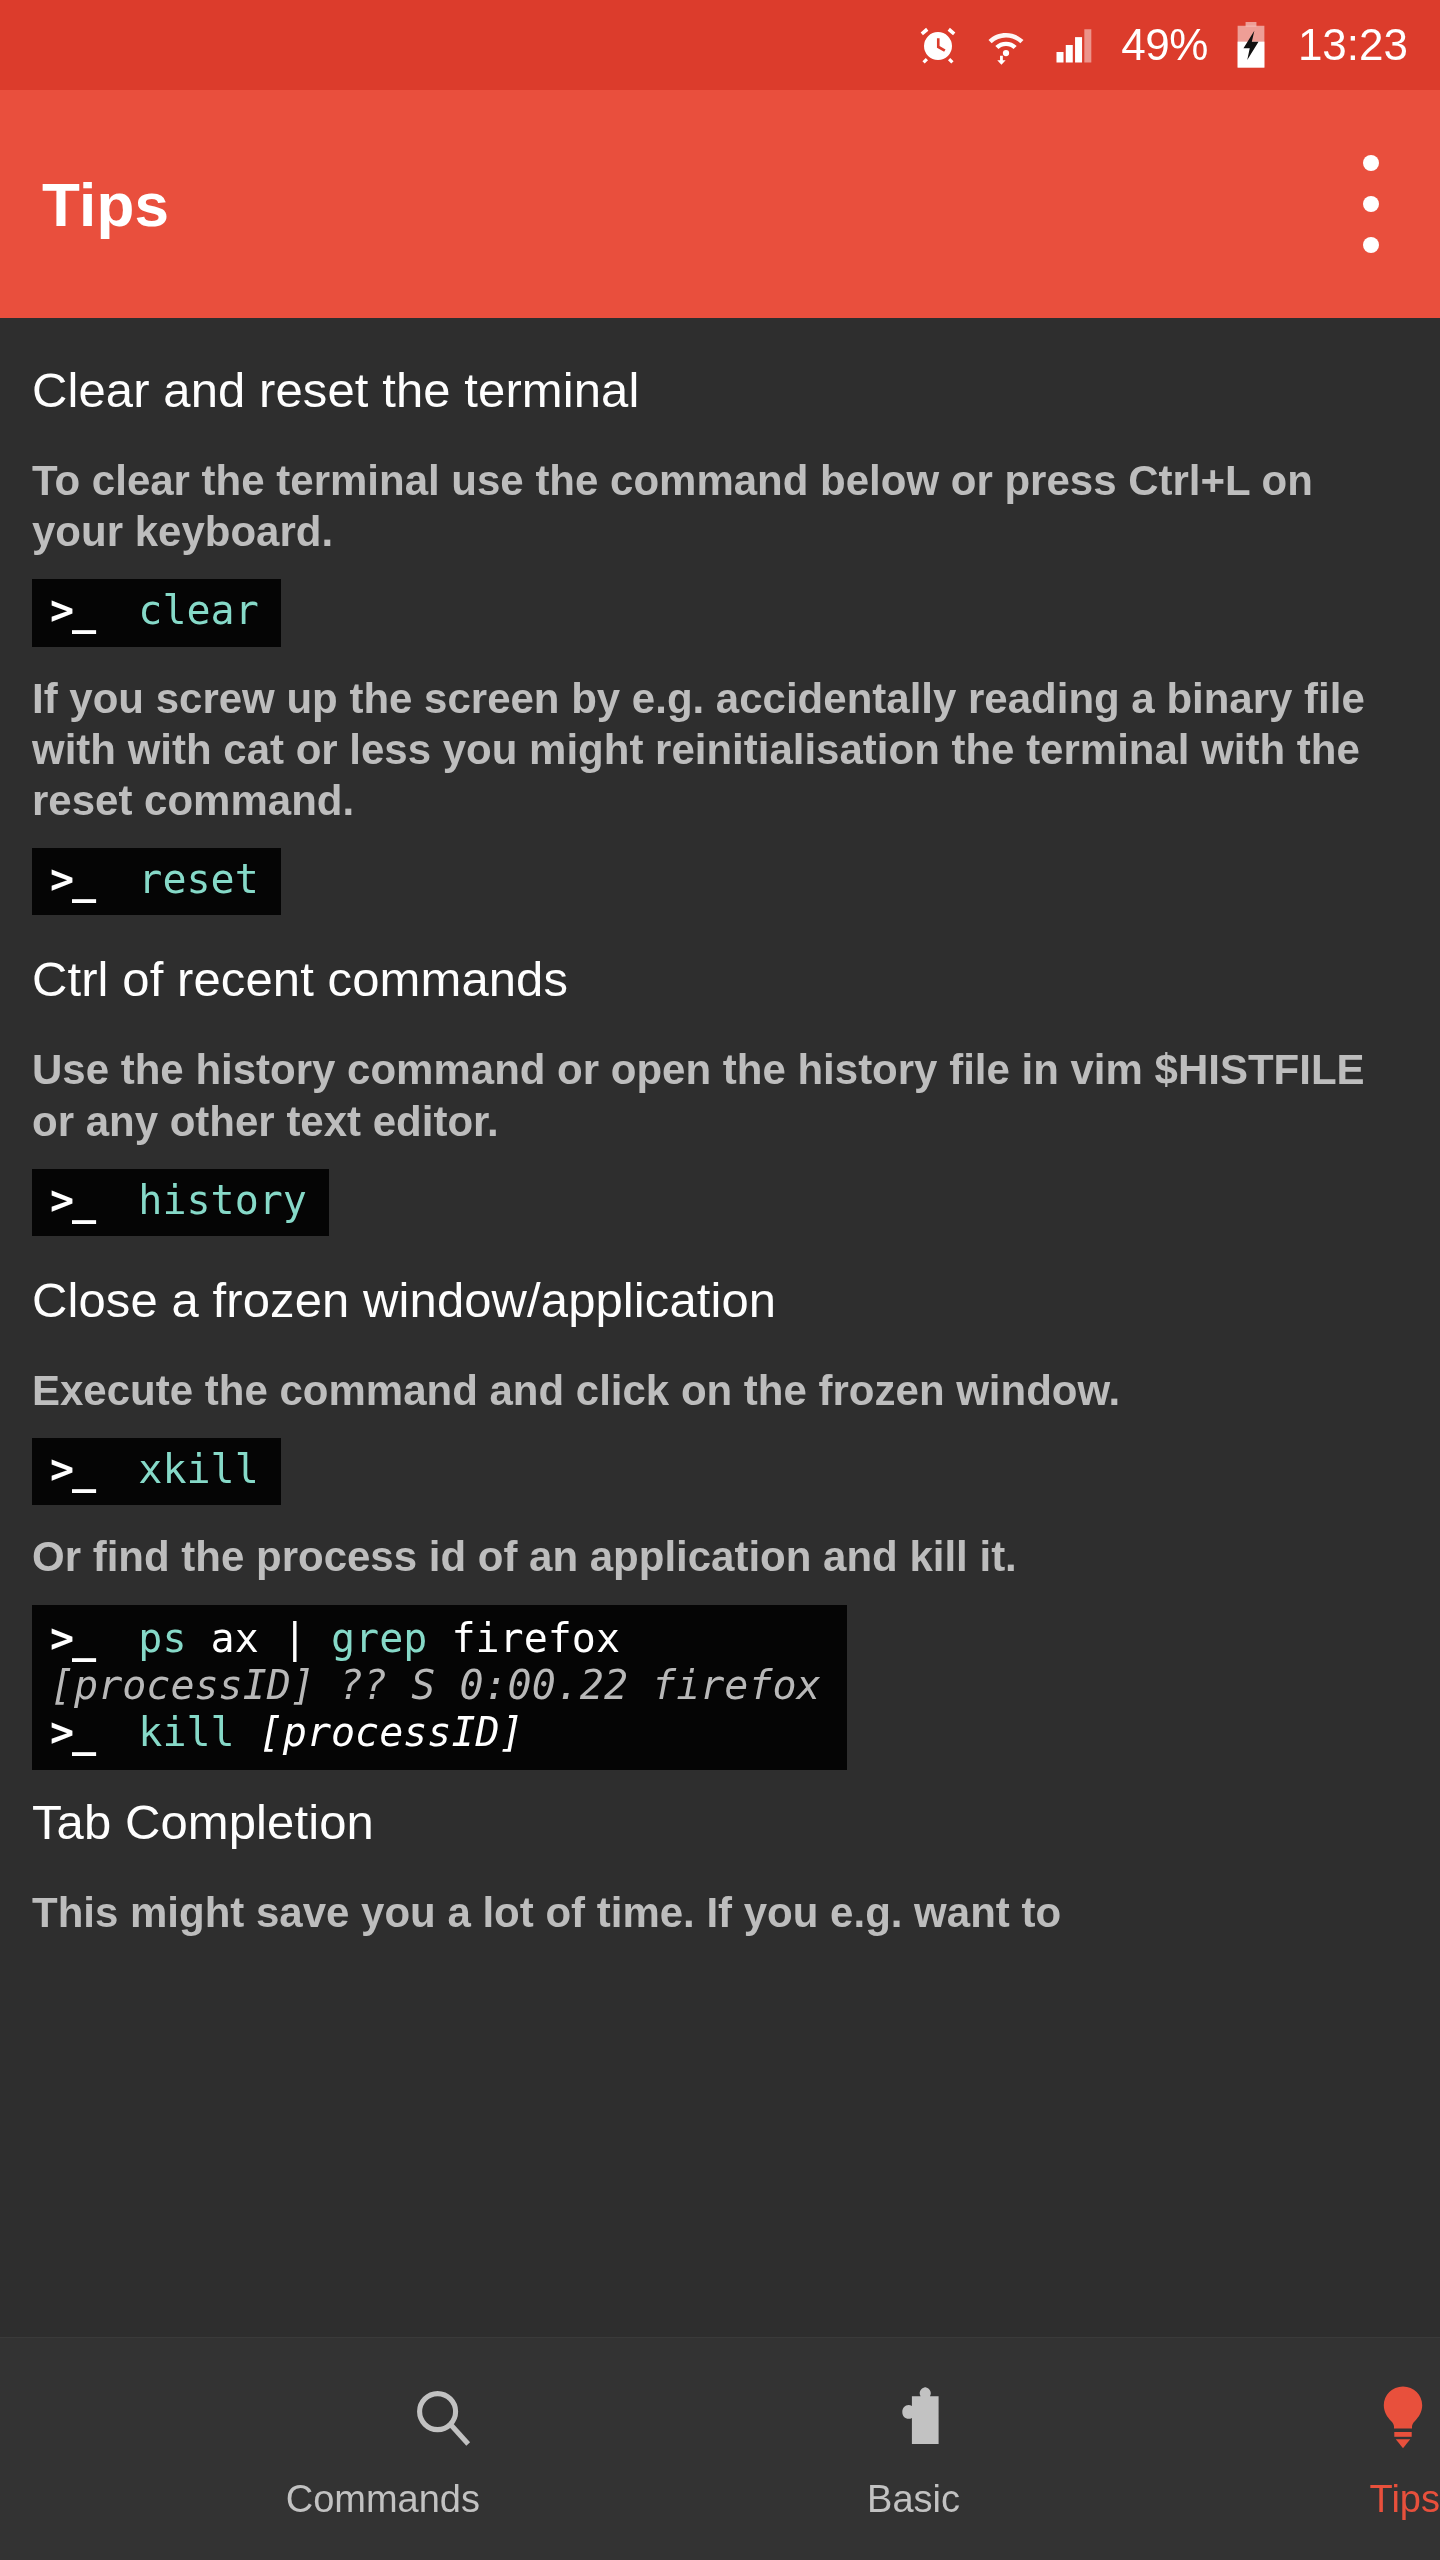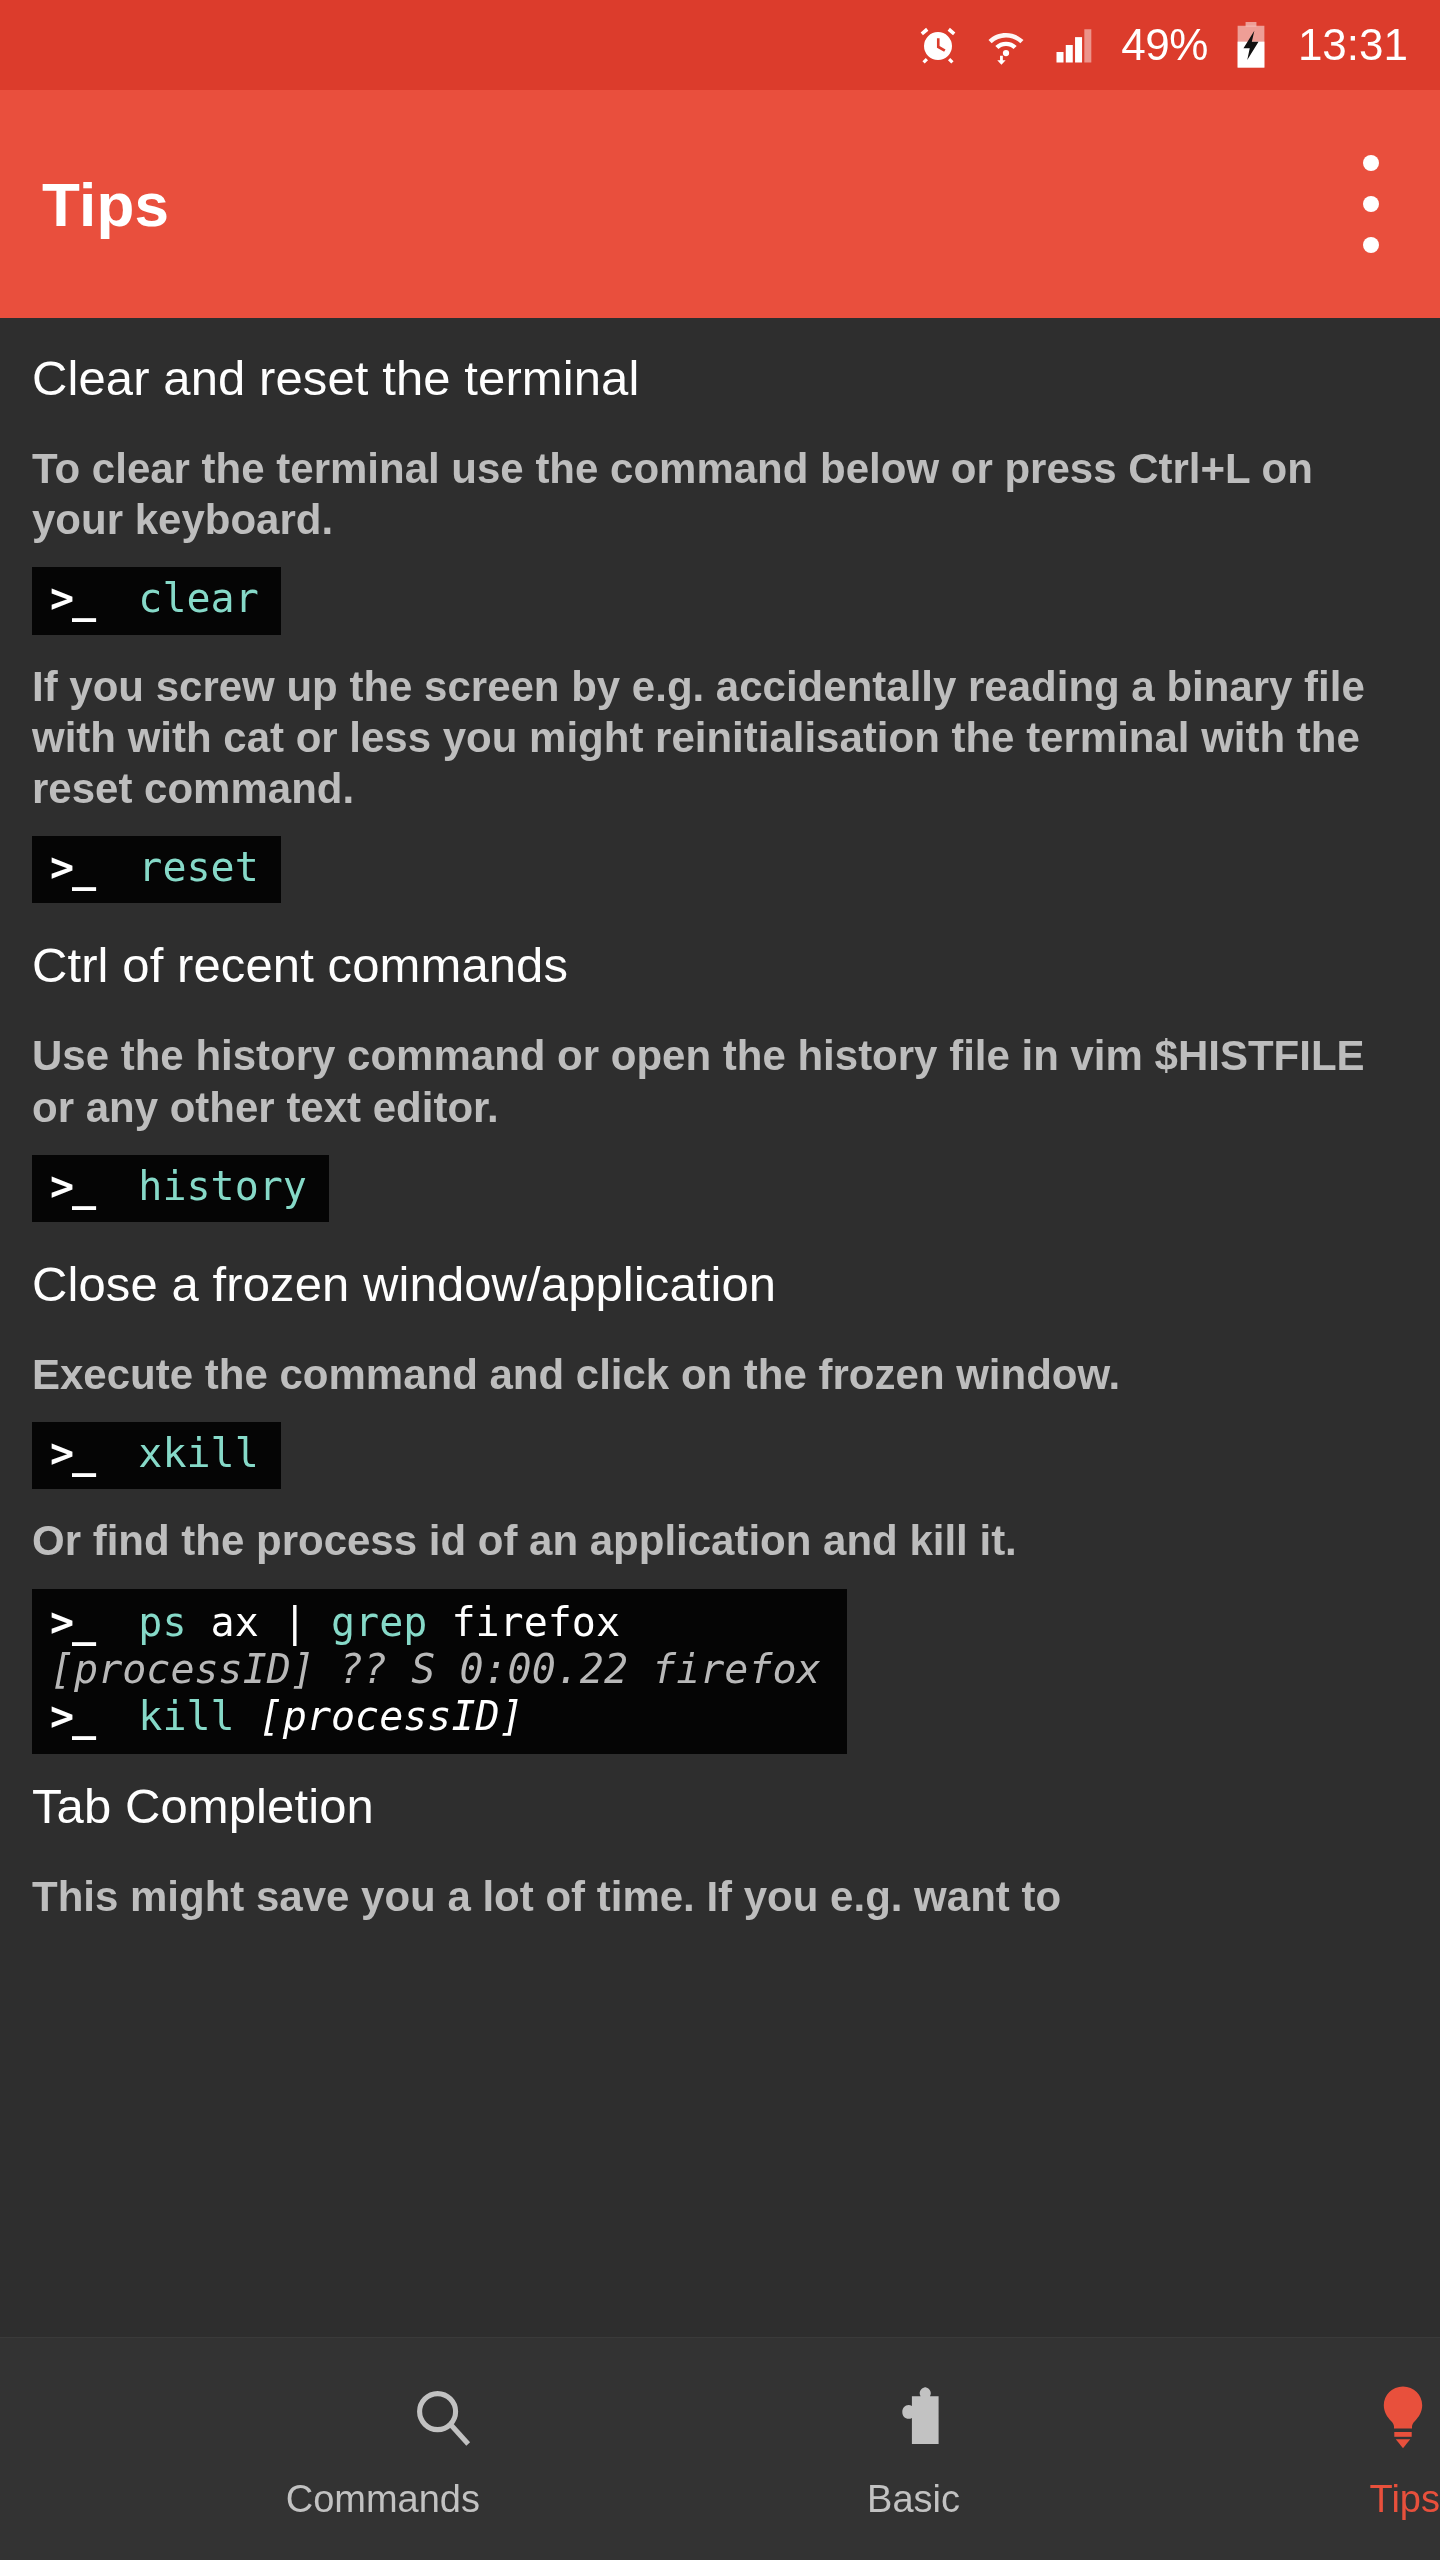--- a/index.html
+++ b/index.html
@@ -43,21 +43,21 @@
   .overflow-menu .dot { width:16px; height:16px; border-radius:50%; background:#fff; }
 
   
   .content {
     flex:1 1 auto; background:#2e2e2e;
     padding:34px 32px 0 32px;
     overflow:hidden; position:relative;
   }
   h2.sec-title {
     color:#fefefe; font-size:49px; font-weight:400;
-    line-height:1.08; margin:0 0 38px 0; letter-spacing:0.1px;
+    line-height:1.08; margin:12px 0 38px 0; letter-spacing:0.1px;
   }
   .sec + .sec { margin-top:10px; }
   p.body {
     color:#bdbdbd; font-size:42px; font-weight:700;
     line-height:1.22; margin:0 0 22px 0; max-width:1370px;
   }
   
   .code {
     display:inline-block;
     background:#050505;
@@ -122,21 +122,21 @@
     </span>
     <span class="sb-text">49%</span>
     <span class="sb-icon">
       <svg width="34" height="46" viewBox="0 0 14 22">
         <rect x="4.4" y="0" width="5.2" height="2.1" fill="#fff" opacity="0.5"></rect>
         <rect x="0.6" y="1.8" width="12.8" height="20" fill="#fff" opacity="0.5"></rect>
         <rect x="0.6" y="9.4" width="12.8" height="12.4" fill="#fff"></rect>
         <path d="M8.6 4.2 3.4 12.6h3l-1.2 5.6 5.4-8.8H7.4z" fill="#111"></path>
       </svg>
     </span>
-    <span class="sb-time">13:31</span>
+    <span class="sb-time">13:23</span>
   </div>
 
   <div class="appbar">
     <div class="appbar-title">Tips</div>
     <div class="overflow-menu">
       <span class="dot"></span>
       <span class="dot"></span>
       <span class="dot"></span>
     </div>
   </div>

